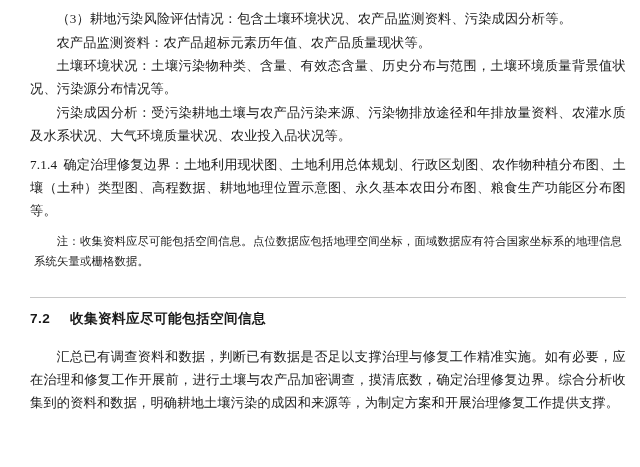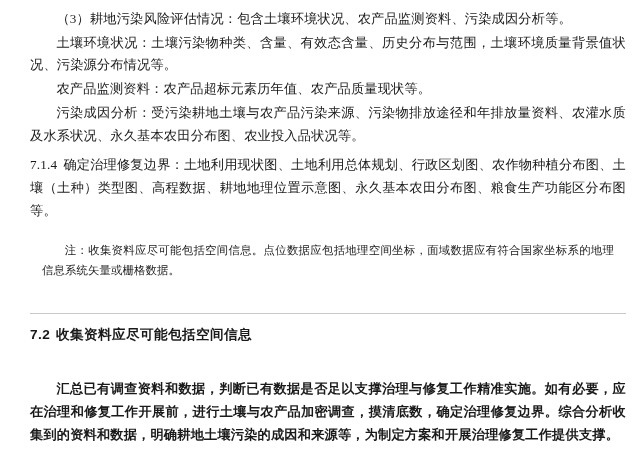--- a/index.html
+++ b/index.html
@@ -32,61 +32,62 @@
   .indent2 {
     text-indent: 2em;
   }
   .hang {
     text-indent: 0;
   }
   .note {
     font-size: 11.4px;
     line-height: 1.72;
     text-align: justify;
-    margin: 12px;
+    margin: 4px;
     letter-spacing: 0.1px;
     color: #1a1a1a;
+    font-family: Liberation Mono, monospace;
   }
   .note-indent {
     text-indent: 2em;
   }
   .heading {
     font-family: "Liberation Sans", "DejaVu Sans", sans-serif;
     font-weight: bold;
     font-size: 13.6px;
     line-height: 1.6;
     margin: 0;
     letter-spacing: 0.4px;
   }
   .heading .num {
-    margin-right: 6px;
+    margin-right: 20px;
   }
   .spacer-sm { height: 6px; }
   .spacer-md { height: 12px; }
   .spacer-lg { height: 15px; }
   .rule {
     border: 0;
     border-top: 1px solid #c8c8c8;
     margin: 8px 0 10px 0;
     height: 0;
   }
-  .sec-block { margin-top: 18px; font-weight: bold; }
+  .sec-block { margin-top: 2px; }
 </style>
 </head>
 <body>
 
 <div class="page">
 
   <p class="para indent2">（3）耕地污染风险评估情况：包含土壤环境状况、农产品监测资料、污染成因分析等。</p>
 
+  <p class="para indent2">农产品监测资料：农产品超标元素历年值、农产品质量现状等。</p>
+
   <p class="para indent2">土壤环境状况：土壤污染物种类、含量、有效态含量、历史分布与范围，土壤环境质量背景值状况、污染源分布情况等。</p>
 
-  <p class="para indent2">农产品监测资料：农产品超标元素历年值、农产品质量现状等。</p>
-
-  <p class="para indent2">污染成因分析：受污染耕地土壤与农产品污染来源、污染物排放途径和年排放量资料、农灌水质及水系状况、永久基本农田分布图、农业投入品状况等。</p>
+  <p class="para indent2">污染成因分析：受污染耕地土壤与农产品污染来源、污染物排放途径和年排放量资料、农灌水质及水系状况、大气环境质量状况、农业投入品状况等。</p>
 
   <div class="spacer-sm"></div>
 
   <p class="para hang"><span>7.1.4</span><span style="margin-left:6px;">确定治理修复边界</span><span>：土地利用现状图、土地利用总体规划、行政区划图、农作物种植分布图、土壤（土种）类型图、高程数据、耕地地理位置示意图、永久基本农田分布图、粮食生产功能区分布图等。</span></p>
 
   <div class="spacer-sm"></div>
 
   <p class="note note-indent"><span>注：</span><span>收集资料应尽可能包括空间信息。点位数据应包括地理空间坐标，面域数据应有符合国家坐标系的地理信息系统矢量或栅格数据。</span></p>
 
   <div class="spacer-md"></div>

